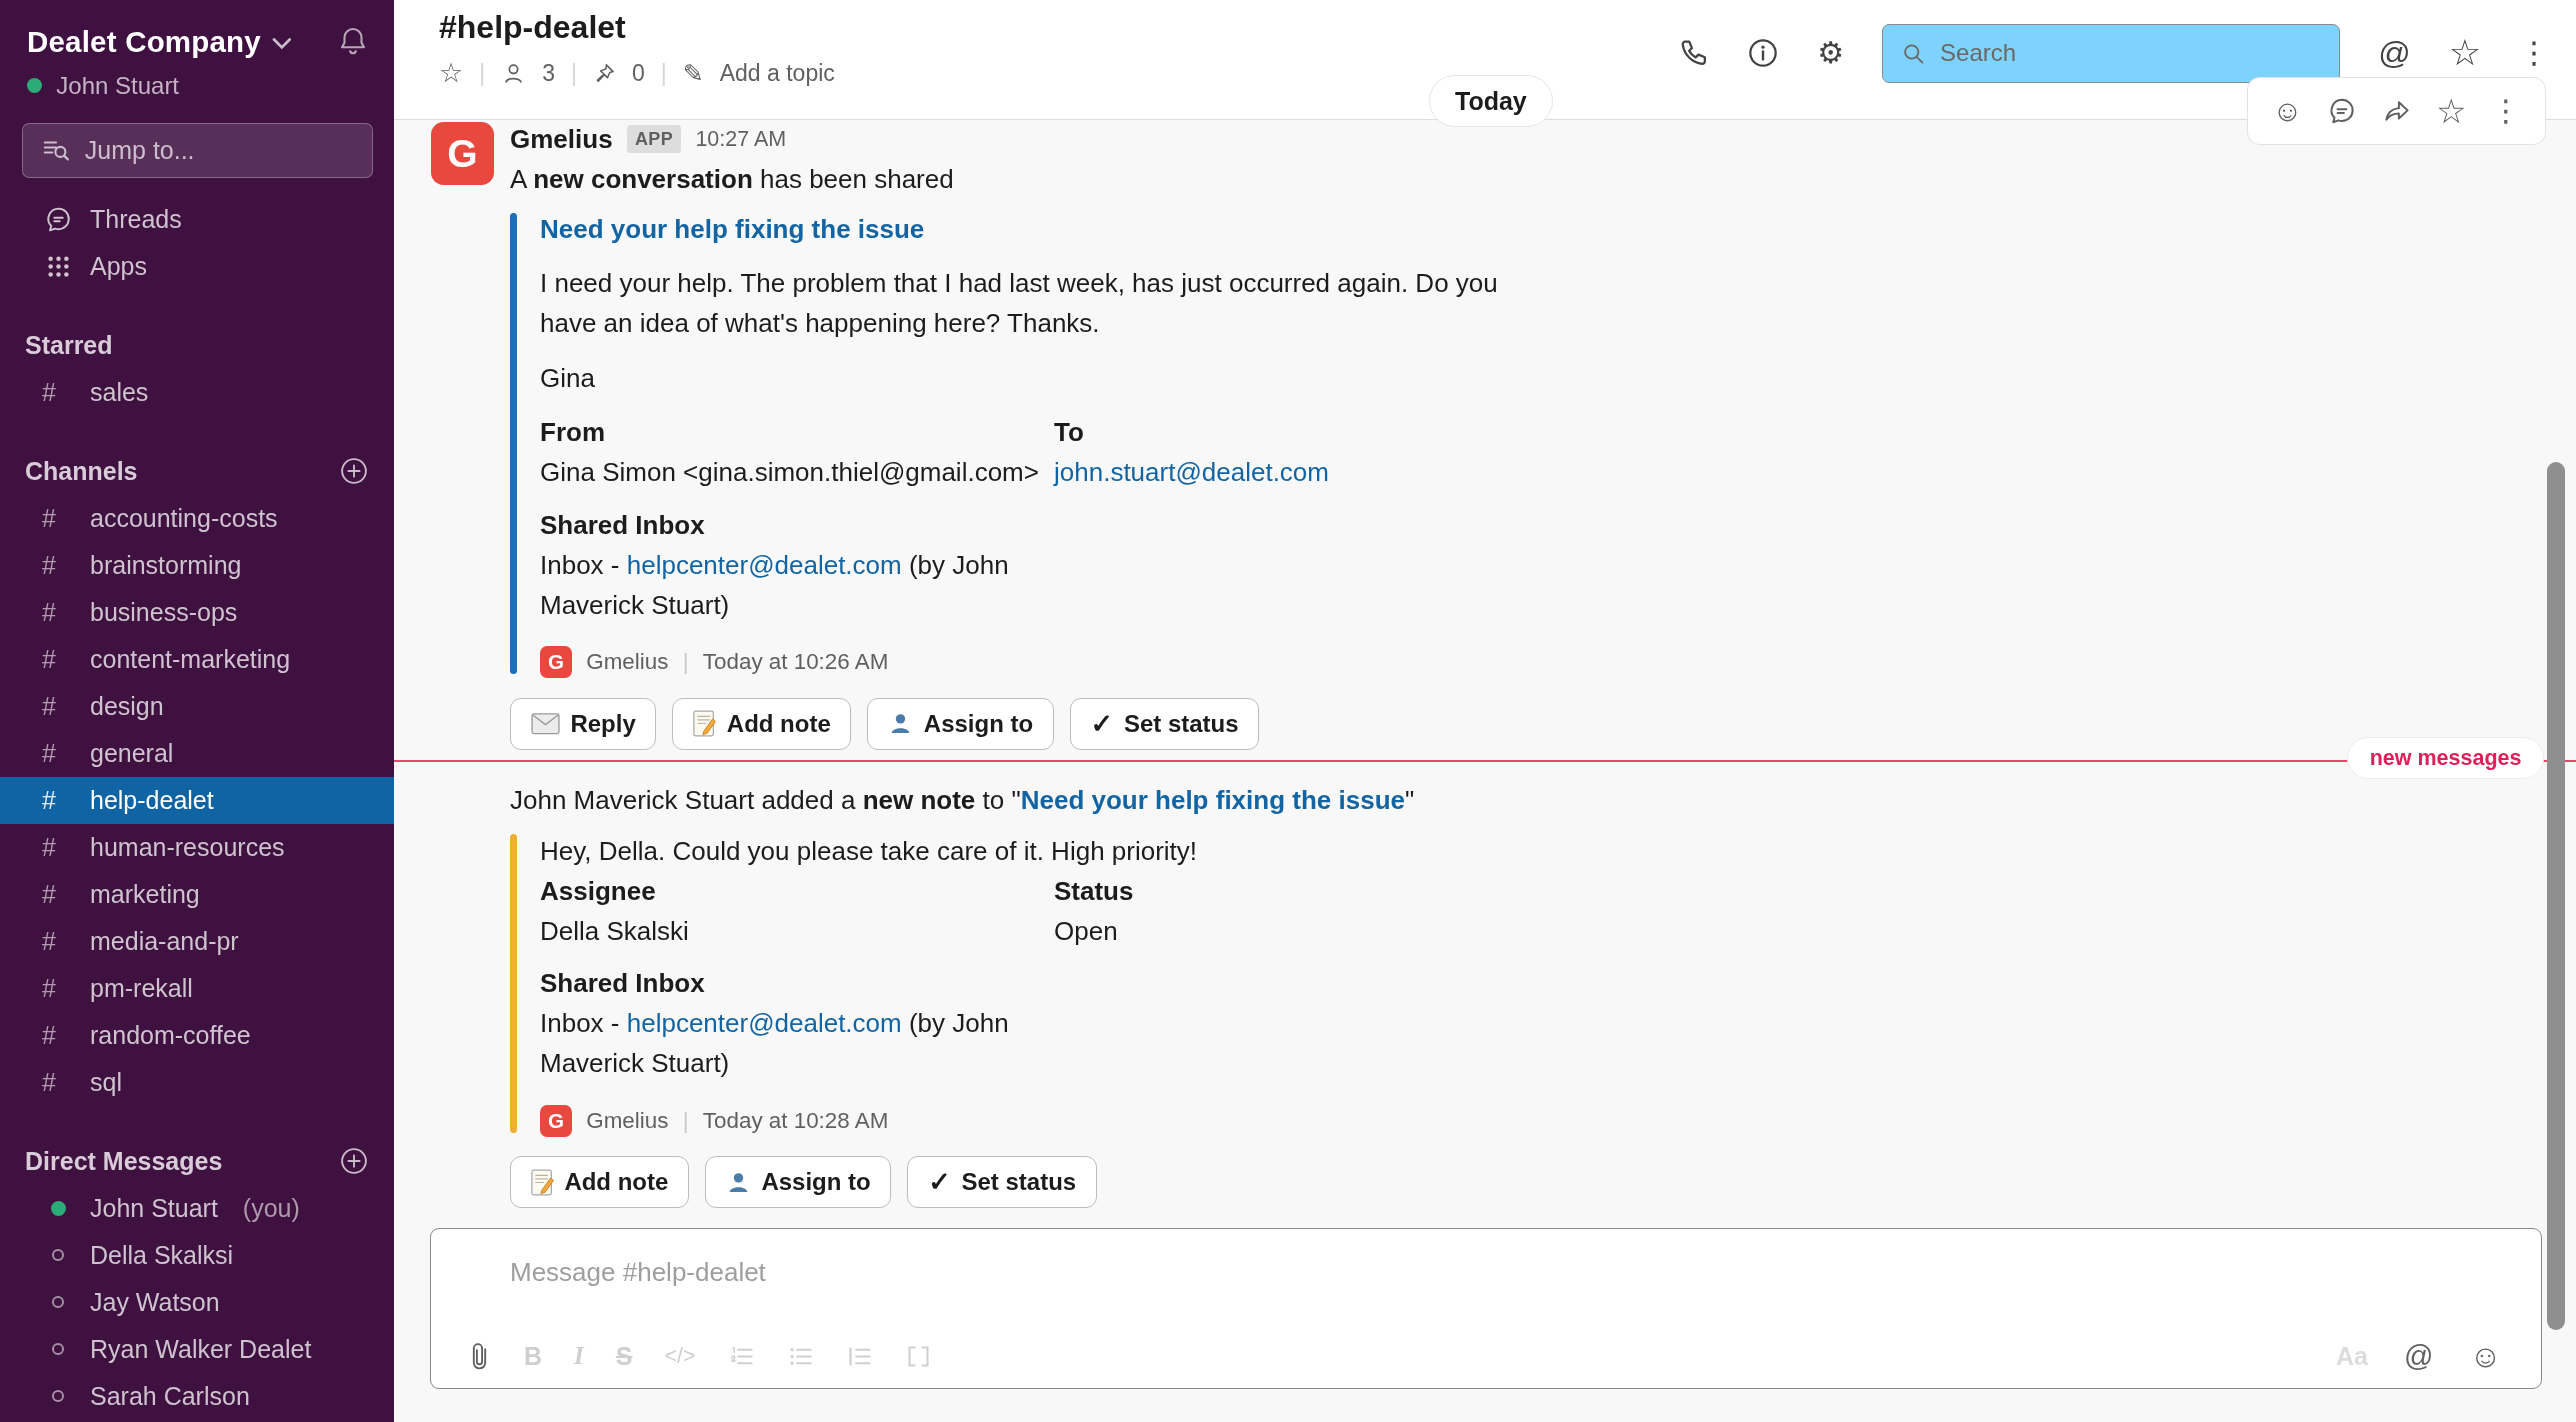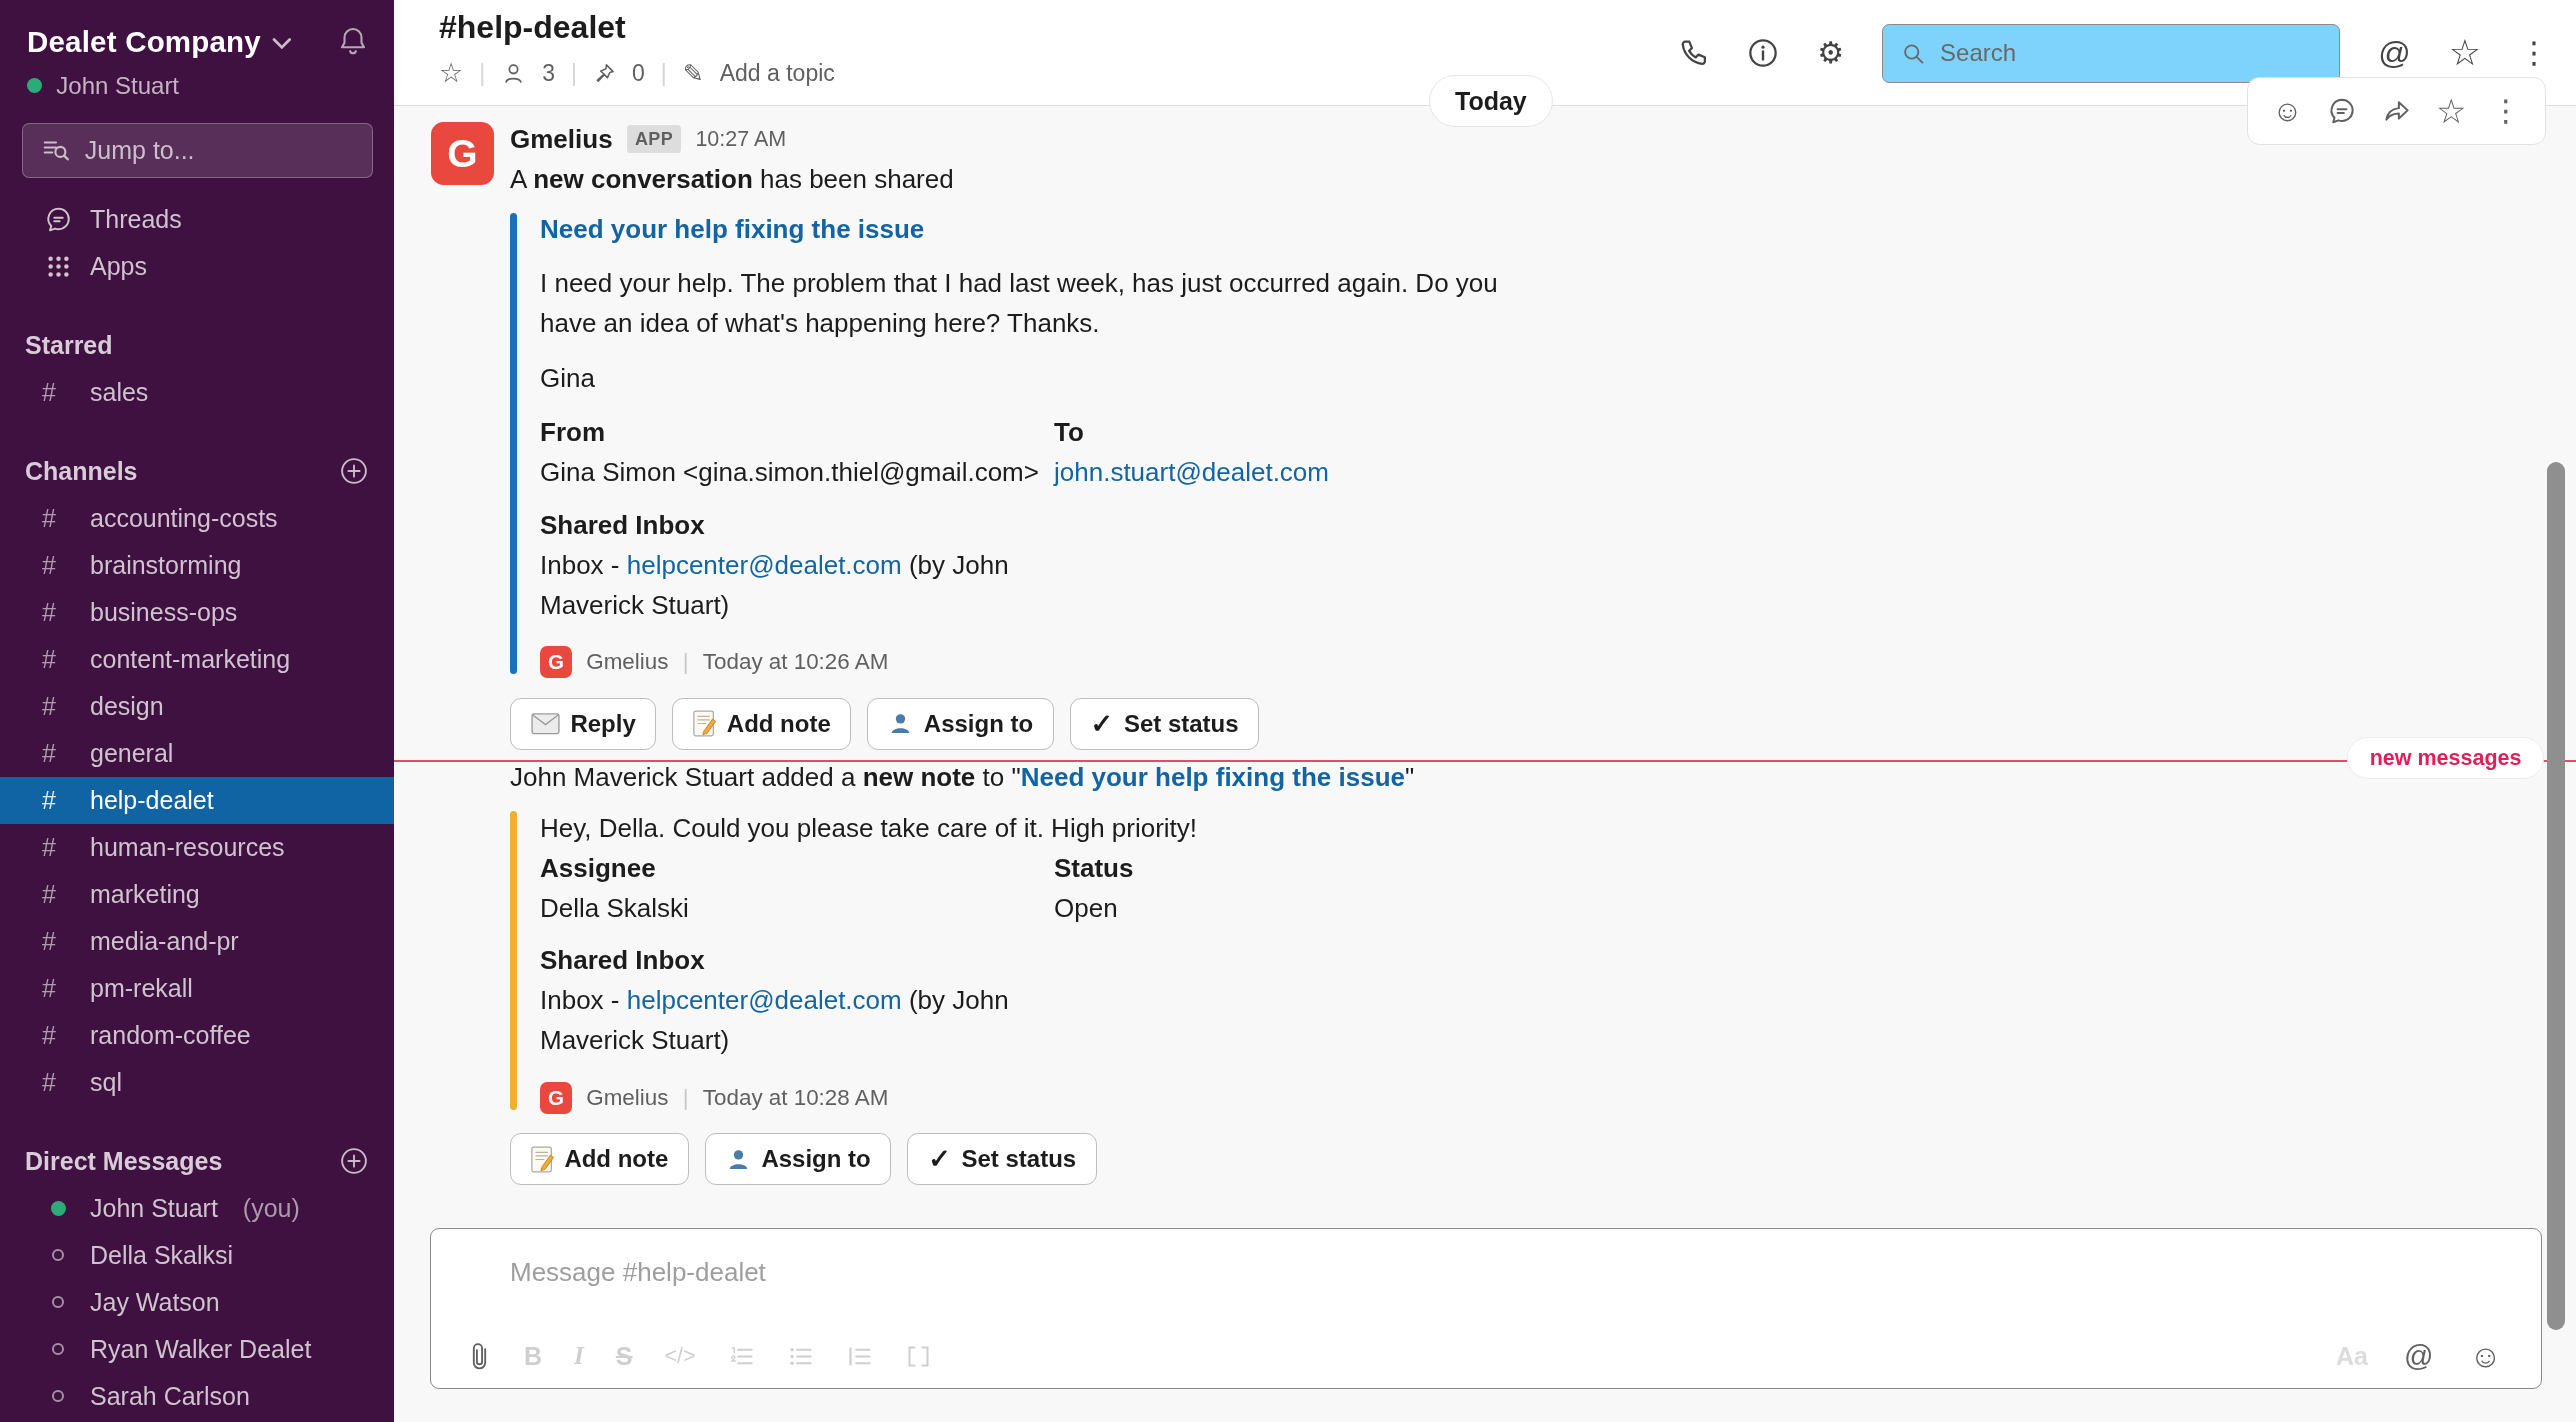--- a/index.html
+++ b/index.html
@@ -39,21 +39,21 @@
   .hash::before { content:"#"; }
   .s-item.active { background:var(--active_channel_bg,#1164A3); color:#fff; }
   .s-item.active .hash { opacity:.9; }
   .s-section { margin-top:32px; }
   .s-title-row { display:flex; align-items:center; justify-content:space-between; height:47px; padding:0 25px; }
   .s-title { font-size:25px; font-weight:700; color:#D9CCD9; }
   .dm-suffix { color:#AC99AC; margin-left:9px; }
 
   
   .main-header {
-    position:absolute; left:394px; top:0; right:0; height:106px; background:#fff;
+    position:absolute; left:394px; top:0; right:0; height:120px; background:#fff;
     border-bottom:1.8px solid #DDDDDD; z-index:2;
   }
   .channel-title { position:absolute; left:45px; top:9px; font-size:32px; font-weight:700; }
   .channel-meta { position:absolute; left:45px; top:59px; display:flex; align-items:center; gap:16px; font-size:23px; color:var(--text_secondary,#616061); }
   .meta-sep::before { content:"|"; color:#D6D6D6; font-size:23px; }
   .meta-star { font-size:27px; line-height:1; }
   .meta-pencil { font-size:25px; }
   .header-right { position:absolute; right:27px; top:21.5px; height:63px; display:flex; align-items:center; gap:38px; color:#454245; }
   .hdr-glyph { font-size:30px; line-height:1; color:#454245; }
   .search-box {
@@ -121,21 +121,21 @@
     border-radius:11px; padding:0 19.7px; height:52px; font-size:24px; font-weight:700; color:#1D1C1D; cursor:pointer;
   }
   .check-glyph { font-size:27px; font-weight:700; }
 
   .unread { position:relative; height:1.8px; background:#E8496B; margin-top:10.7px; }
   .unread-label {
     position:absolute; right:32px; top:-23px; background:#fff; border:1.8px solid #EDEDED; border-radius:894px;
     padding:7.2px 21.5px; color:var(--unread_red,#E01E5A); font-weight:700; font-size:21.5px;
   }
 
-  .msg2-intro { margin-left:116px; font-size:26px; }
+  .msg2-intro { margin-left:116px; margin-top:23px; font-size:26px; }
 
   
   .composer {
     position:absolute; left:36px; right:34px; top:1122px; height:161px;
     background:#fff; border:1.8px solid #8A8A8A; border-radius:9px;
   }
   .composer-input {
     position:absolute; left:79px; top:21.5px; right:54px; height:43px; border:none; outline:none;
     font-size:26px; font-family:inherit; color:#1D1C1D; background:transparent;
   }

